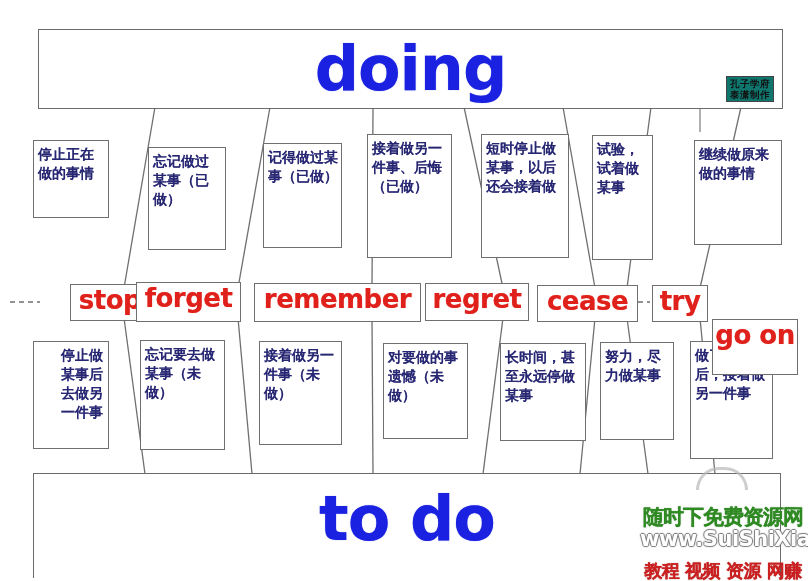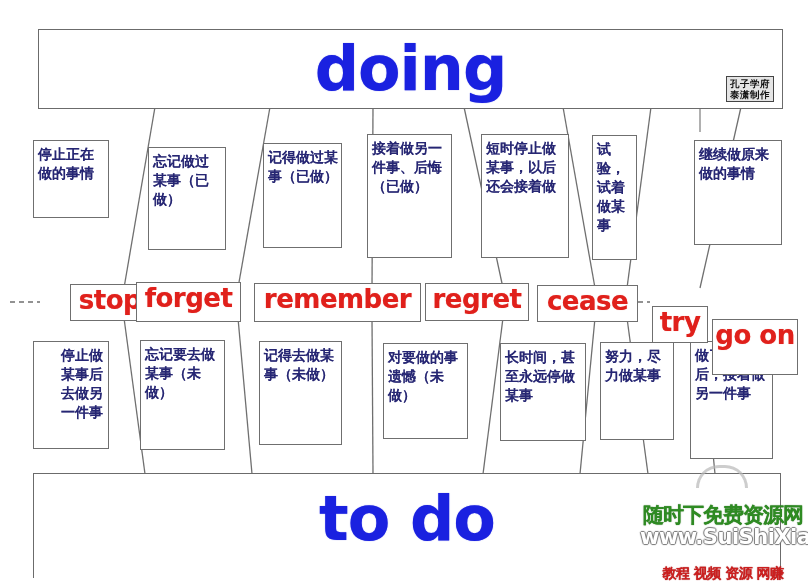--- a/index.html
+++ b/index.html
@@ -39,21 +39,21 @@
   #banner-todo{left:33px;top:473px;width:738px;height:104px;border-bottom:none;}
   #banner-todo .word{top:8px;font-size:62px;line-height:74px;}
 
   
   #stamp{
     position:absolute;right:8px;bottom:6px;
     border:1.5px solid #444;
     padding:1px 3px;
     line-height:11px;
     z-index:3;
-    background:#e5e5e5;
+    background:#0f766e;
   }
   #stamp div{
     font-family:"DejaVu Sans","Liberation Sans",sans-serif;
     font-size:9.5px;font-weight:bold;color:#111;
     white-space:nowrap;letter-spacing:.5px;
   }
 
   
   .cbox{
     position:absolute;
@@ -105,22 +105,22 @@
   }
   #wm2{
     font-family:"DejaVu Sans","Liberation Sans",sans-serif;
     font-size:21px;font-weight:bold;color:#ffffff;
     letter-spacing:-.5px;
     text-shadow:-1px 0 1px #777,0 1px 1px #777,1px 0 1px #777,0 -1px 1px #777;
     margin-top:1px;
   }
   #wm3{
     font-family:"DejaVu Sans","Liberation Sans",sans-serif;
-    font-size:14px;font-weight:bold;color:#cc1f1f;
-    letter-spacing:-.5px;margin-top:18px;text-shadow:0 0 1px #a01414;
+    font-size:18px;font-weight:bold;color:#cc1f1f;
+    letter-spacing:-.5px;margin-top:12px;text-shadow:0 0 1px #a01414;
   }
 </style>
 </head>
 <body>
 
 <div id="stage">
 
   <svg id="lines" viewBox="0 0 808 581" xmlns="http://www.w3.org/2000/svg">
     <g stroke="#6f6f6f" stroke-width="1.3" fill="none">
 
@@ -169,43 +169,43 @@
   <div class="cbox" style="left:33px;top:140px;width:76px;height:78px;">停止正在做的事情</div>
 
   <div class="cbox" style="left:148px;top:147px;width:78px;height:103px;">忘记做过某事（已做）</div>
 
   <div class="cbox" style="left:263px;top:143px;width:79px;height:105px;">记得做过某事（已做）</div>
 
   <div class="cbox" style="left:367px;top:134px;width:85px;height:124px;">接着做另一件事、后悔（已做）</div>
 
   <div class="cbox" style="left:481px;top:134px;width:88px;height:124px;">短时停止做某事，以后还会接着做</div>
 
-  <div class="cbox" style="left:592px;top:135px;width:45px;height:125px;">试验，试着做某事</div>
+  <div class="cbox" style="left:592px;top:135px;width:61px;height:125px;">试验，试着做某事</div>
 
   <div class="cbox" style="left:694px;top:140px;width:88px;height:105px;">继续做原来做的事情</div>
 
   <div class="vbox" style="left:42px;top:284px;width:80px;height:37px;margin-left:28px;">stop</div>
 
   <div class="vbox" style="left:136px;top:282px;width:105px;height:40px;">forget</div>
 
   <div class="vbox" style="left:254px;top:283px;width:167px;height:39px;">remember</div>
 
   <div class="vbox" style="left:425px;top:283px;width:104px;height:38px;">regret</div>
 
   <div class="vbox" style="left:537px;top:285px;width:101px;height:37px;">cease</div>
 
-  <div class="vbox" style="left:652px;top:285px;width:56px;height:37px;margin-top:21px;">try</div>
+  <div class="vbox" style="left:652px;top:285px;width:56px;height:37px;">try</div>
 
   <div class="vbox" style="left:712px;top:284px;width:86px;height:56px;margin-top:35px;">go on</div>
 
   <div class="cbox" style="left:33px;top:341px;width:76px;height:108px;padding-left:27px;">停止做某事后去做另一件事</div>
 
   <div class="cbox" style="left:140px;top:340px;width:85px;height:110px;">忘记要去做某事（未做）</div>
 
-  <div class="cbox" style="left:259px;top:341px;width:83px;height:104px;">记得去做某事（未做）</div>
+  <div class="cbox" style="left:259px;top:341px;width:83px;height:104px;">接着做另一件事（未做）</div>
 
   <div class="cbox" style="left:383px;top:343px;width:85px;height:96px;">对要做的事遗憾（未做）</div>
 
   <div class="cbox" style="left:500px;top:343px;width:86px;height:98px;">长时间，甚至永远停做某事</div>
 
   <div class="cbox" style="left:600px;top:342px;width:74px;height:98px;">努力，尽力做某事</div>
 
   <div class="cbox" style="left:690px;top:341px;width:83px;height:118px;">做了一件事后，接着做另一件事</div>
 
   <div class="banner" id="banner-todo">

